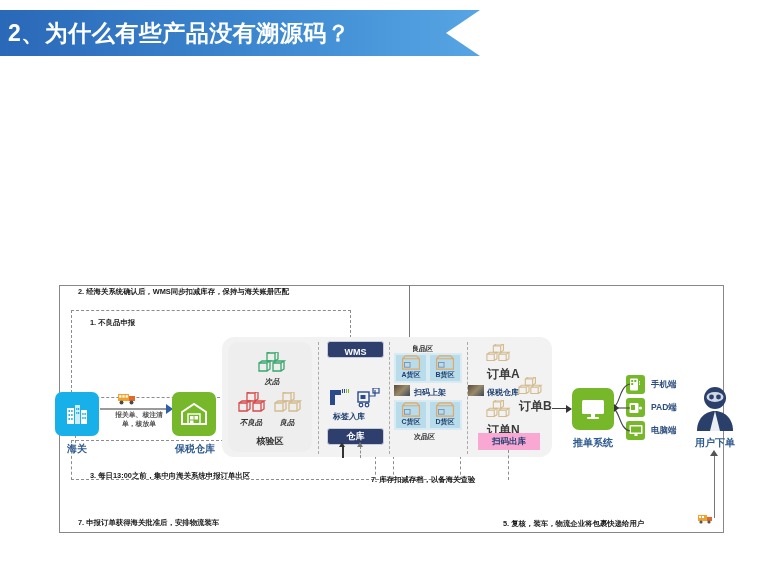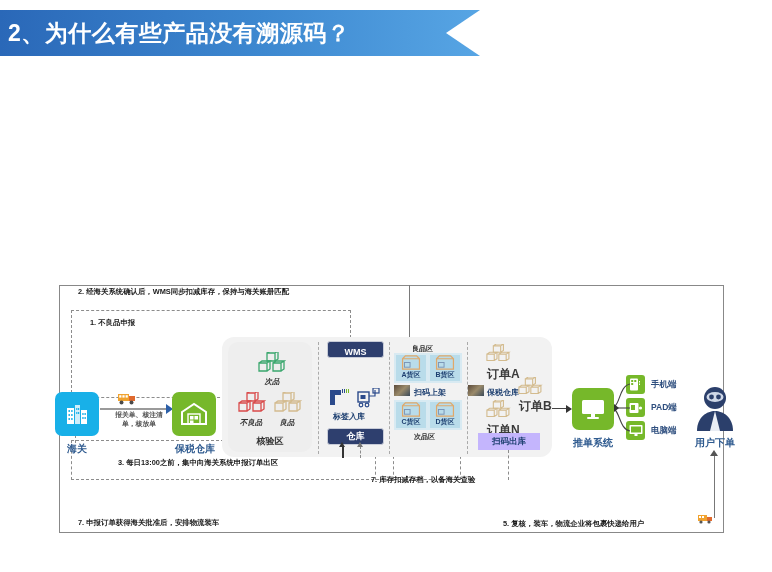--- a/index.html
+++ b/index.html
@@ -68,21 +68,21 @@
     border: 1px solid #c8ccd8;
   }
   .zone-tint { position: absolute; background: #cfe4ef; }
   .cell {
     position: absolute; background: #b9dcea;
     display: flex; flex-direction: column; align-items: center; justify-content: flex-end;
   }
   .cell-lab { font-size: 7px; color: #1d3f70; font-weight: bold; padding-bottom: 1px; }
   .tiny { position: absolute; font-size: 7px; color: #1d3f70; font-weight: bold; white-space: nowrap; }
   .scanband {
-    position: absolute; background: #c4b5fd; color: #1d3f70;
+    position: absolute; background: #f9a8d4; color: #1d3f70;
     font-size: 8.5px; font-weight: bold;
     display: flex; align-items: center; justify-content: center;
   }
   .order-lab { position: absolute; font-size: 12px; color: #3a3a3a; font-weight: bold; white-space: nowrap; }
   .ann { position: absolute; font-size: 7.4px; color: #1a1a1a; font-weight: bold; white-space: nowrap; }
   .tinyblue { position: absolute; font-size: 7.5px; color: #2e5a8f; font-weight: bold; white-space: nowrap; font-style: italic; }
   .gray-lab { position: absolute; font-size: 6.8px; color: #555; font-weight: bold; line-height: 9px; white-space: nowrap; }
   .chan-lab { position: absolute; font-size: 8.5px; color: #2f4f7f; font-weight: bold; white-space: nowrap; }
   .sq-icon { position: absolute; background: #76b82a; border-radius: 3px; display:flex; align-items:center; justify-content:center;}
 </style>
@@ -106,21 +106,21 @@
     <div class="ann" style="left:78px; top:15px;">2. 经海关系统确认后，WMS同步扣减库存，保持与海关账册匹配</div>
     <div class="sline" style="left:409px; top:13px; width:1px; height:62px; background:#7a7a7a;"></div>
     <div style="position:absolute; left:405px; top:72px; width:0; height:0;
                 border-left:4px solid transparent; border-right:4px solid transparent;
                 border-top:6px solid #555;"></div>
 
     <div class="dashbox" style="left:71px; top:38px; width:280px; height:88px;"></div>
     <div class="ann" style="left:90px; top:46px;">1. 不良品申报</div>
 
     <div class="dashbox" style="left:71px; top:168px; width:323px; height:40px;"></div>
-    <div class="ann" style="left:90px; top:186px;margin-left:28px;">3. 每日13:00之前，集中向海关系统申报订单出区</div>
+    <div class="ann" style="left:90px; top:199px;">3. 每日13:00之前，集中向海关系统申报订单出区</div>
 
     <div class="ann" style="left:78px; top:246px;">7. 申报订单获得海关批准后，安排物流装车</div>
 
     <div class="dashbox" style="left:375px; top:168px; width:86px; height:40px;"></div>
     <div class="ann" style="left:371px; top:203px;">7. 库存扣减存档，以备海关查验</div>
 
     <div class="ann" style="left:503px; top:247px;">5. 复核，装车，物流企业将包裹快递给用户</div>
     <svg style="position:absolute; left:698px; top:241px;" width="16" height="12" viewBox="0 0 16 12">
       <rect x="0" y="2" width="9" height="6" fill="#f0a22e"></rect>
       <rect x="9" y="4" width="5" height="4" fill="#e06a2e"></rect>

